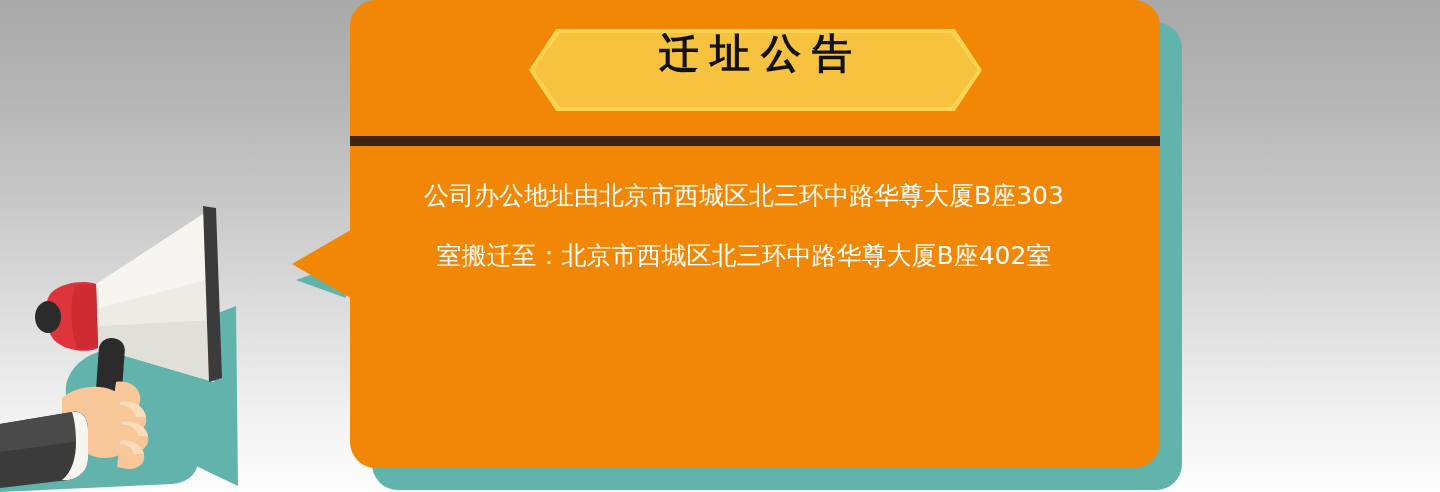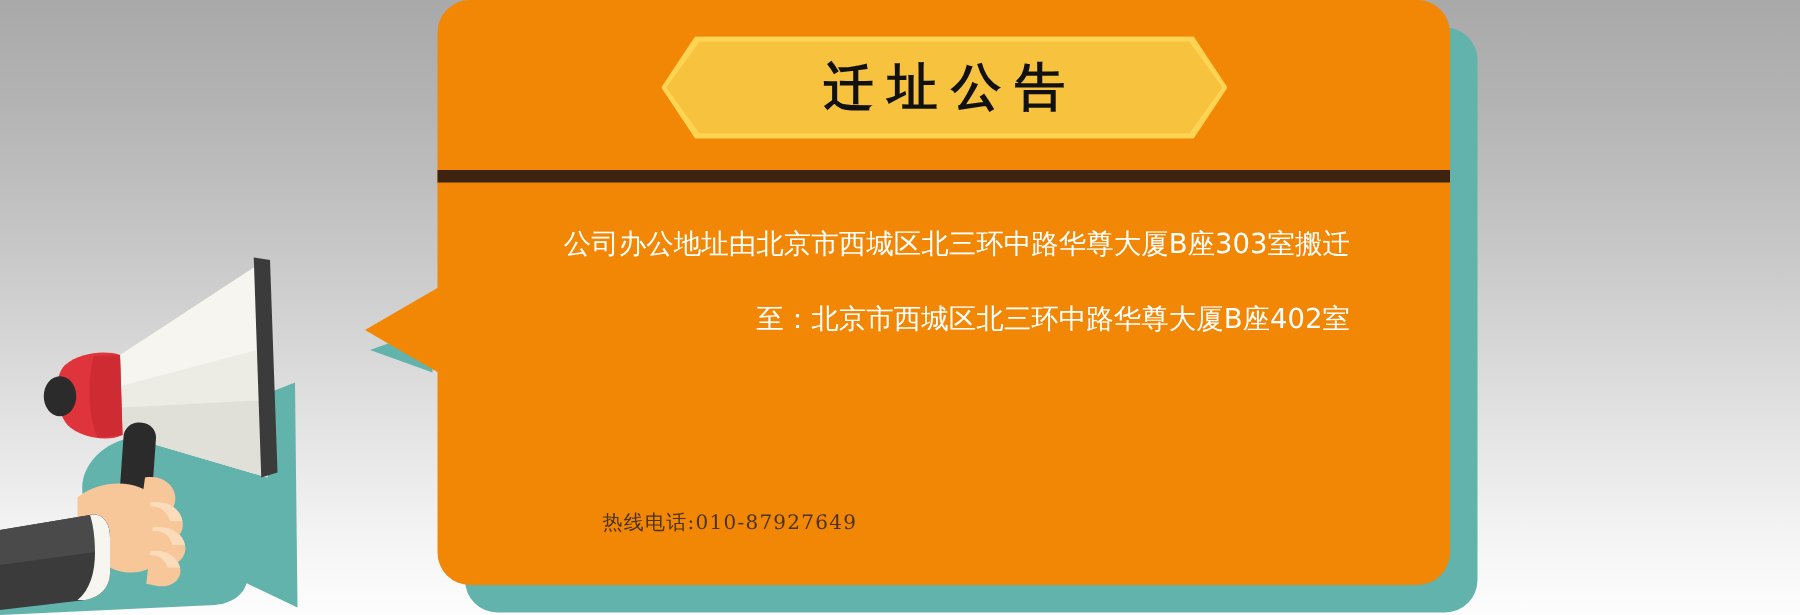--- a/index.html
+++ b/index.html
@@ -73,21 +73,21 @@
     clip-path: polygon(6% 0%, 94% 0%, 100% 50%, 94% 100%, 6% 100%, 0% 50%);
   }
   .banner {
     position: absolute;
     left: 0; top: 0;
     width: 445px;
     height: 74px;
     background: #f7c33f;
     clip-path: polygon(6% 0%, 94% 0%, 100% 50%, 94% 100%, 6% 100%, 0% 50%);
     display: flex;
-    align-items: center;
+    align-items: flex-start;
     justify-content: center;
   }
   .banner-title {
     font-family: "DejaVu Sans", "Liberation Sans", sans-serif;
     font-size: 40px;
     font-weight: 900;
     color: #111111;
     letter-spacing: 11px;
     text-indent: 11px;
     line-height: 1;
@@ -100,29 +100,29 @@
     left: 350px;
     top: 136px;
     width: 810px;
     height: 10px;
     background: #3d2310;
   }
 
   
   .body-text {
     position: absolute;
-    left: 432px;
+    left: 420px;
     top: 166px;
     width: 648px;
     font-family: "DejaVu Sans", "Liberation Sans", sans-serif;
-    font-size: 22px;
+    font-size: 25px;
     line-height: 60px;
     color: #ffffff;
     letter-spacing: 0px;
-    text-align: right;
+    text-align: center;
   }
 
   
   .footer {
     position: absolute;
     left: 444px;
     top: 408px;
     width: 648px;
     display: flex;
     align-items: center;
@@ -215,16 +215,15 @@
     <div class="banner">
       <span class="banner-title">迁址公告</span>
     </div>
   </div>
 
   <div class="divider"></div>
 
   <div class="body-text">公司办公地址由北京市西城区北三环中路华尊大厦B座303室搬迁至：北京市西城区北三环中路华尊大厦B座402室</div>
 
   <div class="footer">
-    <span class="footer-item footer-hotline">热线电话:010-87927649</span>
   </div>
 
 </div>
 
 </body></html>

